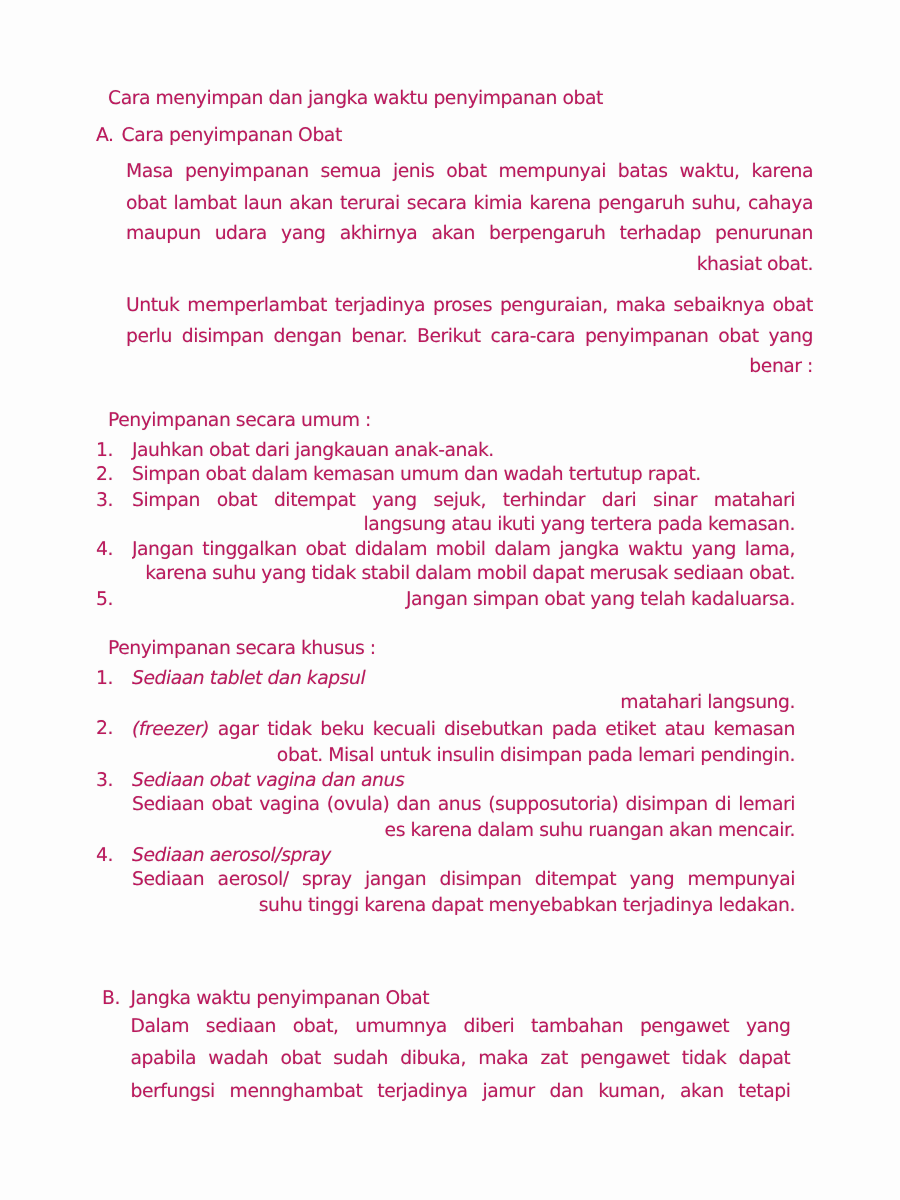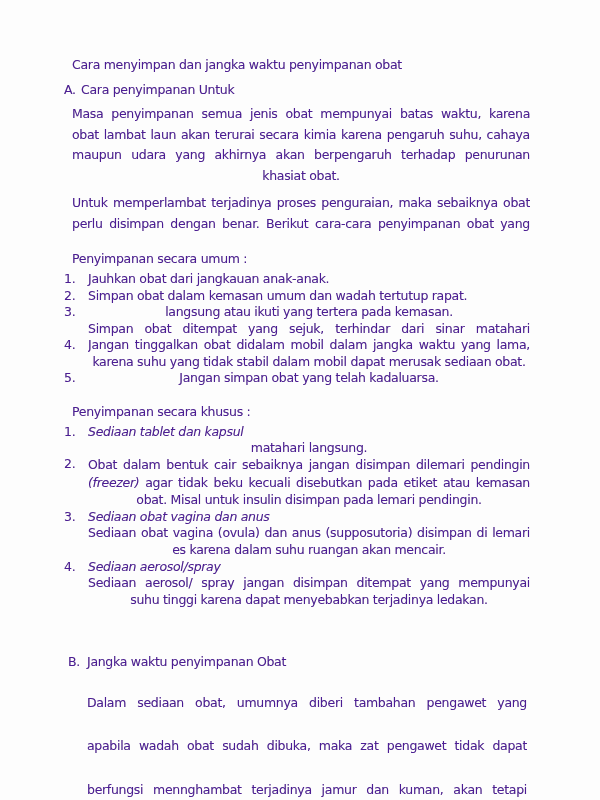--- a/index.html
+++ b/index.html
@@ -6,80 +6,81 @@
   .page {
     position: relative;
     width: 600px;
     height: 800px;
     box-sizing: border-box;
     background: #fdfdfd;
     padding: 55px 70px 0 64px;
     font-family: "DejaVu Sans", "Liberation Sans", sans-serif;
     font-size: 12.5px;
     letter-spacing: -0.3px;
-    color: #4c1d95;
+    color: #be185d;
     text-shadow: 0 0 0.6px rgba(70,70,70,0.35);
     overflow: hidden;
   }
 
   .doc-title { margin: 0 0 5px 8px; line-height: 20px; }
 
   .sec-row { display: flex; line-height: 20px; margin-bottom: 4px; }
   .sec-label { width: 17px; flex: 0 0 17px; }
 
-  .para { margin: 4px 0 7px 8px; width: 458px; }
+  .para { margin: 4px 0 7px 20px; width: 458px; }
   .para .ln { height: 20.5px; line-height: 20.5px; overflow: hidden; }
 
   .subhead { margin: 16px 0 4px 8px; line-height: 17px; }
 
   .jl { text-align: justify; text-align-last: justify; }
-  .pl { text-align: center; }
+  .pl { text-align: right; }
 
   .glist { margin: 0 0 3px 0; }
   .gitem { display: flex; }
   .num { width: 24px; flex: 0 0 24px; line-height: 16.5px; }
   .gtxt { width: 442px; }
   .gtxt .ln { height: 16.5px; line-height: 16.5px; overflow: hidden; }
 
   .slist { margin: 0; }
   .sitem { display: flex; }
   .snum { width: 24px; flex: 0 0 24px; line-height: 13.5px; padding-top: 1px; }
   .scontent { width: 442px; }
   .stitle { line-height: 15px; height: 15px; overflow: hidden; font-style: italic; }
   .sbody .ln { height: 17.5px; line-height: 17.5px; overflow: hidden; }
   .em { font-style: italic; }
 
   .section-b { margin-top: 45px; margin-left: 4px; }
   .sec-row-b { display: flex; line-height: 16px; }
   .sec-label-b { width: 19px; flex: 0 0 19px; }
   .bpara { margin-left: 19px; width: 440px; }
-  .bpara .ln { height: 21.5px; line-height: 21.5px; overflow: hidden; margin-top: 22px; }
+  .bpara .ln { height: 21.5px; line-height: 21.5px; overflow: hidden; }
 </style>
 </head>
 <body>
 
 <div class="page">
 
   <div class="doc-title">Cara menyimpan dan jangka waktu penyimpanan obat</div>
 
   <div class="sec-row">
     <span class="sec-label">A.</span>
-    <span>Cara penyimpanan Untuk</span>
+    <span>Cara penyimpanan Obat</span>
   </div>
 
   <div class="para">
     <div class="ln jl">Masa penyimpanan semua jenis obat mempunyai batas waktu, karena</div>
     <div class="ln jl">obat lambat laun akan terurai secara kimia karena pengaruh suhu, cahaya</div>
     <div class="ln jl">maupun udara yang akhirnya akan berpengaruh terhadap penurunan</div>
     <div class="ln pl">khasiat obat.</div>
   </div>
 
   <div class="para">
     <div class="ln jl">Untuk memperlambat terjadinya proses penguraian, maka sebaiknya obat</div>
     <div class="ln jl">perlu disimpan dengan benar. Berikut cara-cara penyimpanan obat yang</div>
+    <div class="ln pl">benar :</div>
   </div>
 
   <div class="subhead">Penyimpanan secara umum :</div>
 
   <div class="glist">
 
     <div class="gitem">
       <span class="num">1.</span>
       <span class="gtxt">
         <span class="ln pl">Jauhkan obat dari jangkauan anak-anak.</span>
@@ -89,22 +90,22 @@
     <div class="gitem">
       <span class="num">2.</span>
       <span class="gtxt">
         <span class="ln pl">Simpan obat dalam kemasan umum dan wadah tertutup rapat.</span>
       </span>
     </div>
 
     <div class="gitem">
       <span class="num">3.</span>
       <span class="gtxt">
+        <span class="ln jl" style="display:block">Simpan obat ditempat yang sejuk, terhindar dari sinar matahari</span>
         <span class="ln pl" style="display:block">langsung atau ikuti yang tertera pada kemasan.</span>
-        <span class="ln jl" style="display:block">Simpan obat ditempat yang sejuk, terhindar dari sinar matahari</span>
       </span>
     </div>
 
     <div class="gitem">
       <span class="num">4.</span>
       <span class="gtxt">
         <span class="ln jl" style="display:block">Jangan tinggalkan obat didalam mobil dalam jangka waktu yang lama,</span>
         <span class="ln pl" style="display:block">karena suhu yang tidak stabil dalam mobil dapat merusak sediaan obat.</span>
       </span>
     </div>
@@ -129,21 +130,20 @@
         <span class="sbody" style="display:block">
           <span class="ln pl" style="display:block">matahari langsung.</span>
         </span>
       </span>
     </div>
 
     <div class="sitem">
       <span class="snum">2.</span>
       <span class="scontent">
         <span class="sbody" style="display:block">
-          <span class="ln jl" style="display:block">Obat dalam bentuk cair sebaiknya jangan disimpan dilemari pendingin</span>
           <span class="ln jl" style="display:block">
             <span class="em">(freezer)</span><span> agar tidak beku kecuali disebutkan pada etiket atau kemasan</span>
           </span>
           <span class="ln pl" style="display:block">obat. Misal untuk insulin disimpan pada lemari pendingin.</span>
         </span>
       </span>
     </div>
 
     <div class="sitem">
       <span class="snum">3.</span>

